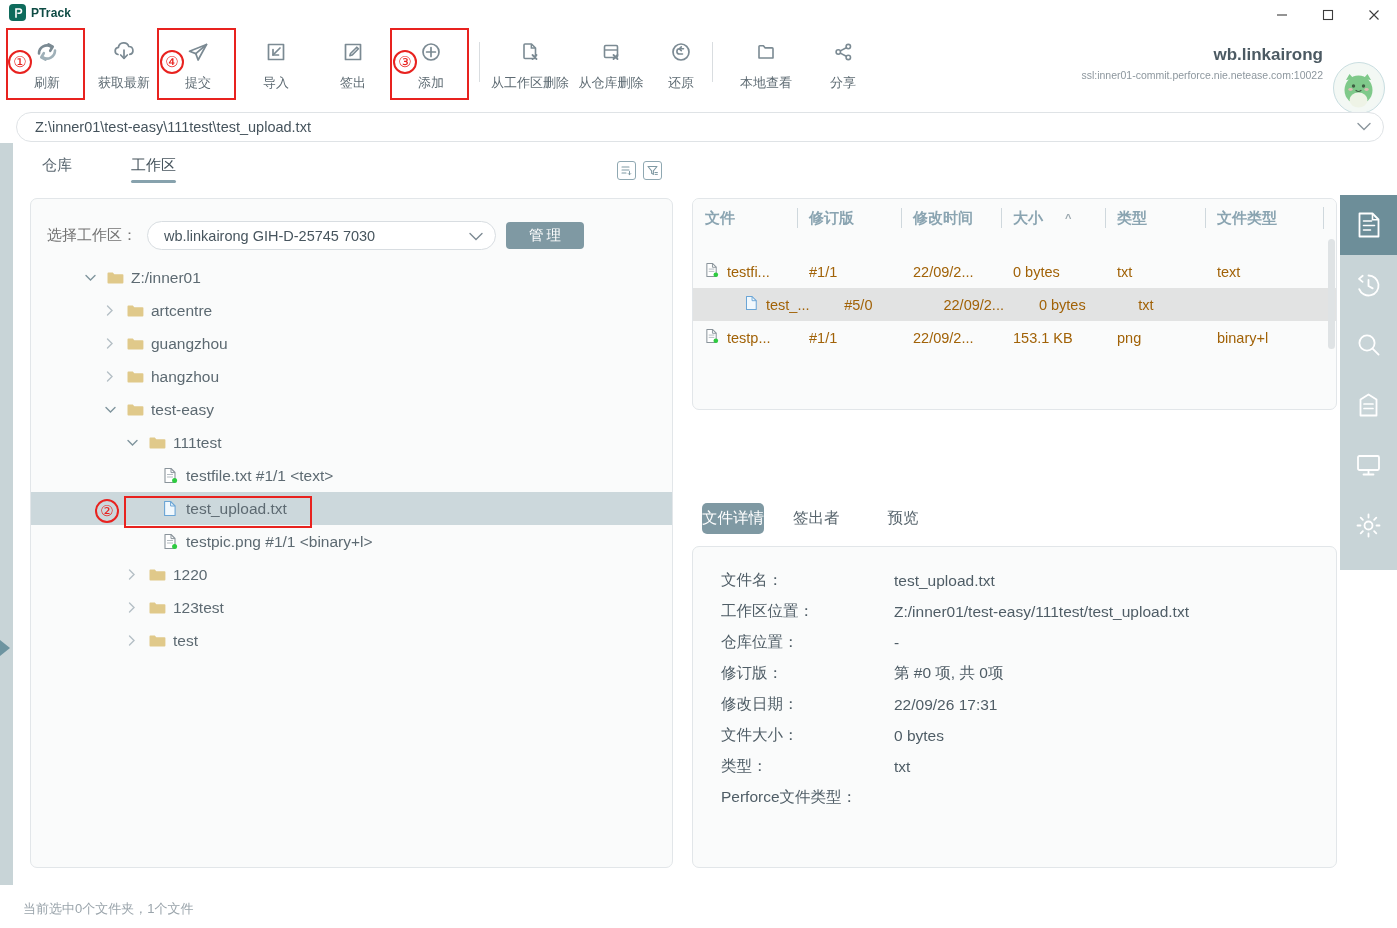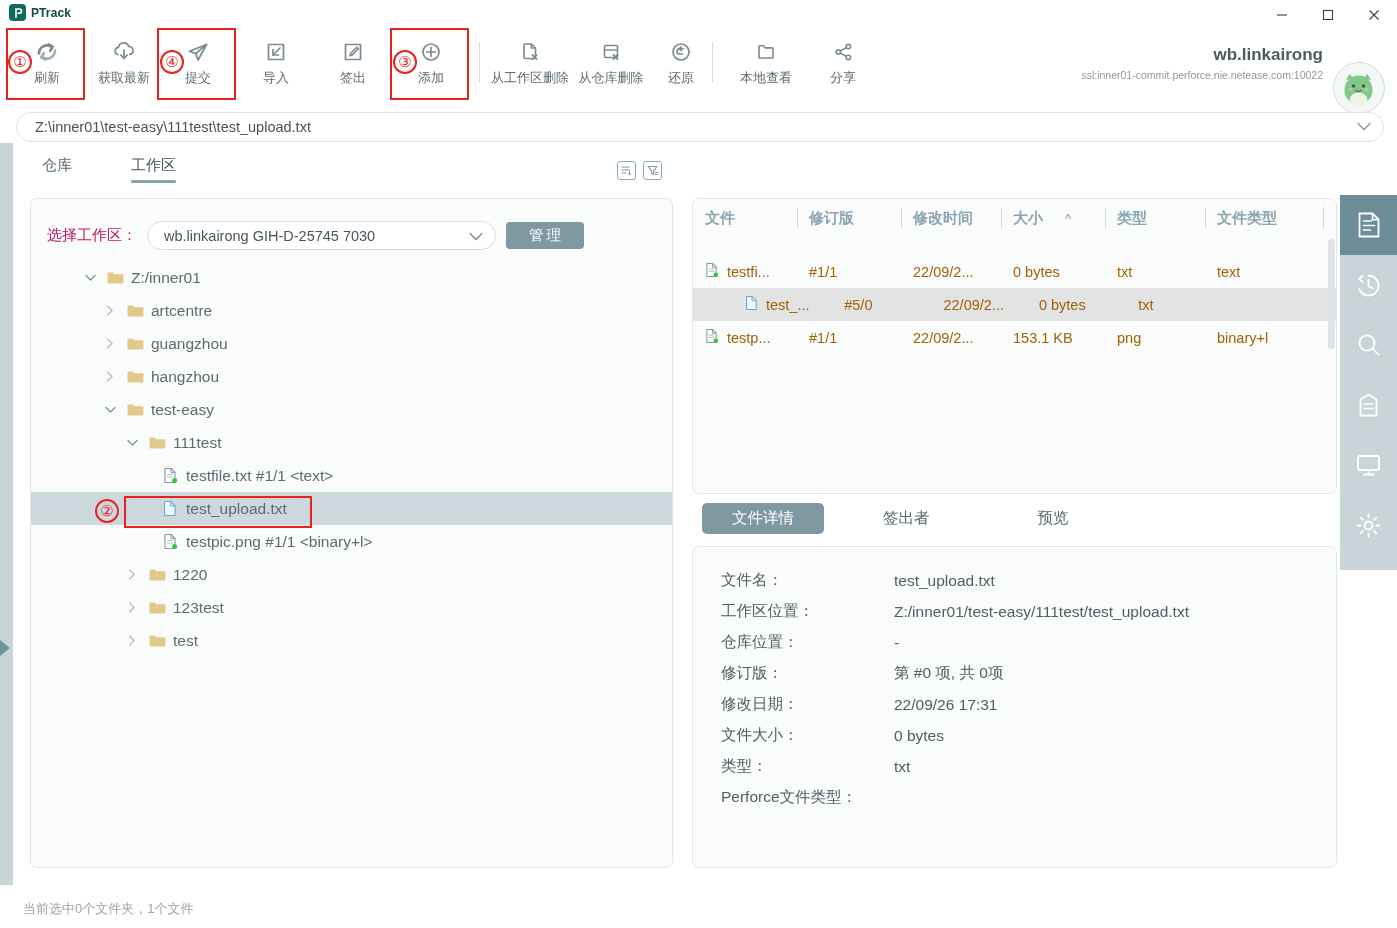--- a/index.html
+++ b/index.html
@@ -26,21 +26,21 @@
   .winbtn {
     width: 46px; height: 30px; display: flex; align-items: center; justify-content: center;
     color: #3c3c3c; font-size: 13px; cursor: default;
   }
 
   
   .toolbar { position: absolute; left: 0; top: 26px; width: 1397px; height: 76px; }
   .tb-item {
     position: absolute; top: 0; width: 74px; height: 72px;
     display: flex; flex-direction: column; align-items: center; justify-content: flex-start;
-    padding-top: 9px; color: #6b7880;
+    padding-top: 9px; gap: 5px; color: #6b7880;
   }
   .tb-icon { height: 34px; display: flex; align-items: center; justify-content: center; }
   .tb-label { font-size: 13px; color: #5e6b73; white-space: nowrap; }
   .tb-sep { position: absolute; top: 16px; width: 1px; height: 40px; background: #d9dde0; }
 
   .tb-user { position: absolute; right: 74px; top: 18px; text-align: right; }
   .tb-user-name { font-size: 17px; font-weight: bold; color: #4c5a63; line-height: 22px; }
   .tb-user-server { font-size: 10.5px; color: #8d979e; line-height: 16px; margin-top: 1px; }
   .avatar {
     position: absolute; right: 12px; top: 36px; width: 52px; height: 52px; border-radius: 50%;
@@ -84,21 +84,21 @@
   
   .edgestrip { position: absolute; left: 0; top: 143px; width: 13px; height: 742px; background: #c8d4d7; }
   .edgearrow { position: absolute; left: 0px; top: 492px; width: 13px; height: 26px; }
 
   
   .treepanel {
     position: absolute; left: 30px; top: 198px; width: 643px; height: 670px;
     border: 1px solid #e2e6e9; border-radius: 7px; background: #fafbfb;
   }
   .ws-row { position: absolute; left: 16px; top: 22px; display: flex; align-items: center; gap: 10px; }
-  .ws-label { font-size: 15px; color: #be185d; }
+  .ws-label { font-size: 15px; color: #737373; }
   .ws-select {
     width: 349px; height: 29px; border: 1px solid #d8dde1; border-radius: 15px; background: #fff;
     display: flex; align-items: center; padding: 0 12px 0 16px; justify-content: space-between;
   }
   .ws-select-val { font-size: 14.5px; color: #47555e; }
   .ws-manage {
     width: 78px; height: 27px; border-radius: 4px; background: #7f99a3; color: #fff;
     font-size: 14.5px; display: flex; align-items: center; justify-content: center; letter-spacing: 3px;
     padding-left: 3px;
   }
@@ -109,21 +109,21 @@
     font-size: 15.5px; color: #5d6a72; padding-left: 0;
   }
   .tnode.sel { background: #ccd8dc; }
   .tw { width: 18px; display: flex; align-items: center; justify-content: center; }
   .tw svg { display: block; }
   .ticon { width: 18px; display: flex; align-items: center; justify-content: center; }
   .tlabel { white-space: nowrap; }
 
   
   .filepanel {
-    position: absolute; left: 692px; top: 198px; width: 645px; height: 296px;
+    position: absolute; left: 692px; top: 198px; width: 645px; height: 212px;
     border: 1px solid #e2e6e9; border-radius: 7px; background: #fafbfb; overflow: hidden;
   }
   .fp-head { display: flex; height: 38px; align-items: center; background: #fafbfb; position: relative; }
   .fp-th {
     font-size: 15px; font-weight: bold; color: #8aa4b1; position: relative;
     display: flex; align-items: center; padding-left: 12px; height: 100%;
   }
   .fp-th .vline { position: absolute; left: 0; top: 9px; height: 20px; width: 1px; background: #cfd8dd; }
   .sortcaret { margin-left: 22px; color: #9aa7ae; font-size: 11px; }
   .fp-row {
@@ -132,21 +132,21 @@
   .fp-row.sel { background: #e2e3e3; padding-left: 40px; }
   .fp-td { padding-left: 12px; display: flex; align-items: center; gap: 8px; height: 100%; }
   .fp-scroll {
     position: absolute; right: 1px; top: 40px; width: 7px; height: 110px;
     background: #dfe3e5; border-radius: 4px;
   }
   .fp-vsep { position: absolute; right: 12px; top: 8px; width: 1px; height: 22px; background: #cfd8dd; }
 
   
   .dtabs { position: absolute; left: 692px; top: 498px; width: 645px; height: 40px; display: flex; align-items: center; }
-  .dtab { font-size: 15.5px; color: #58656d; padding: 5px 30px; border-radius: 5px; }
+  .dtab { font-size: 15.5px; color: #58656d; padding: 5px 0; border-radius: 5px; }
   .dtab.active { background: #7f99a3; color: #fff; }
   .detailpanel {
     position: absolute; left: 692px; top: 546px; width: 645px; height: 322px;
     border: 1px solid #e2e6e9; border-radius: 7px; background: #fafbfb;
     padding: 18px 12px 0 28px;
   }
   .drow { display: flex; height: 31px; align-items: center; font-size: 15.5px; }
   .dkey { width: 173px; color: #4f5d66; }
   .dval { color: #4f5d66; }
 

